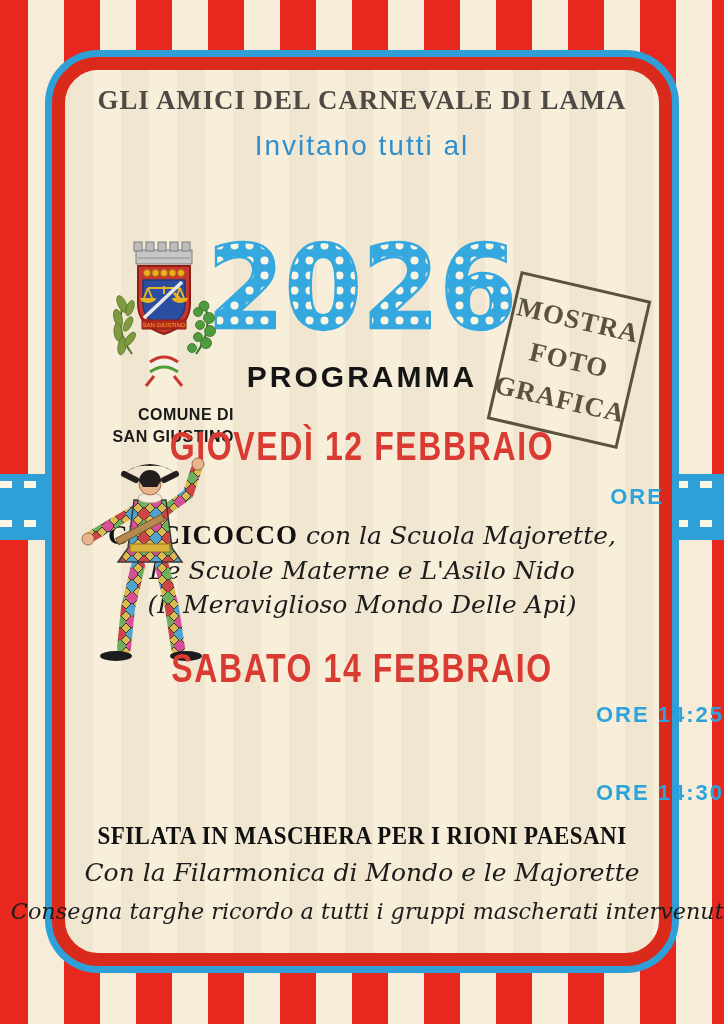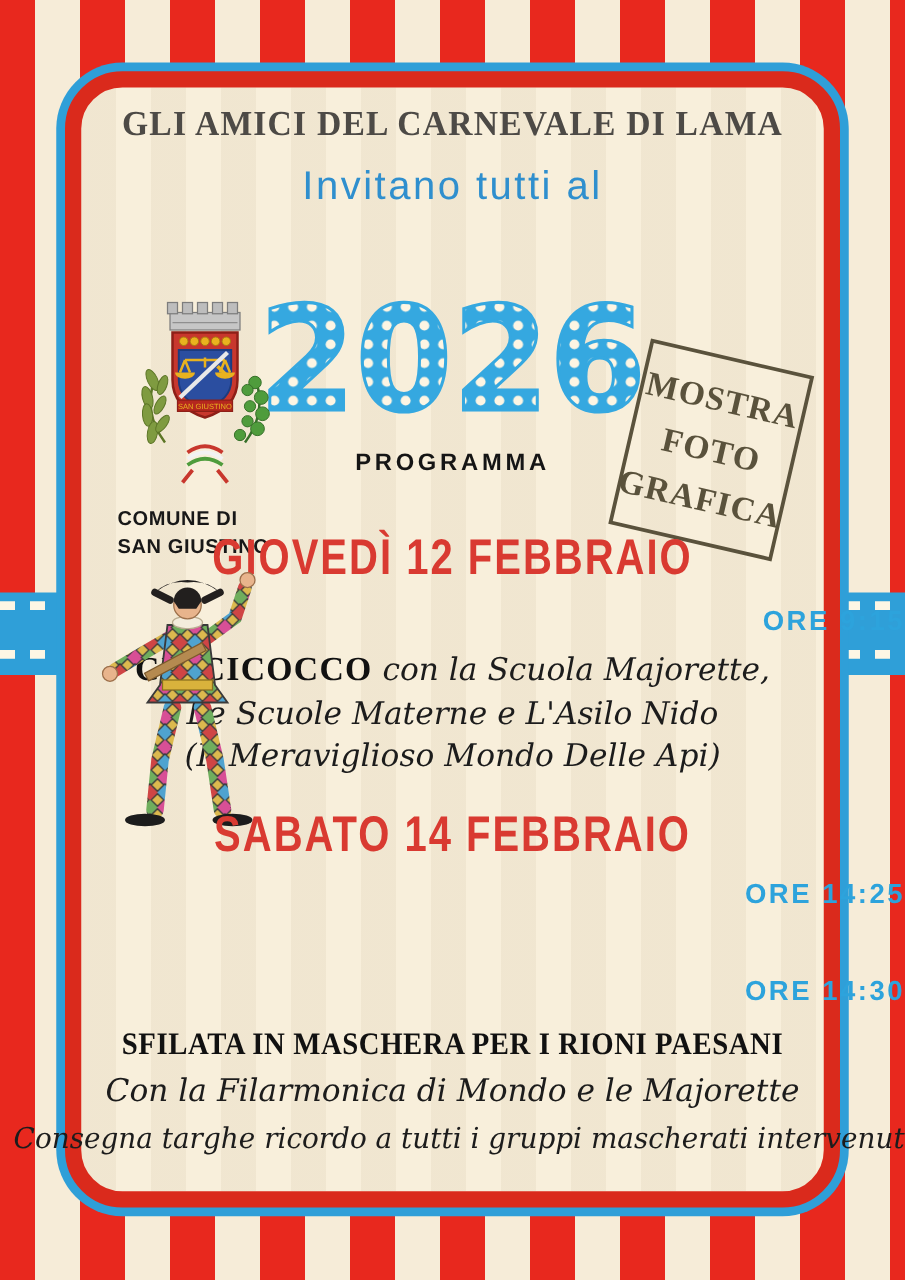--- a/index.html
+++ b/index.html
@@ -24,37 +24,37 @@
     background:
       repeating-linear-gradient(90deg,rgba(120,90,40,0.06) 0 28px,rgba(0,0,0,0) 28px 56px),
       #f8efdb;
     z-index:2;
   }
   .layer{position:absolute;inset:0;z-index:3;}
   .cline{position:absolute;left:0;width:100%;text-align:center;white-space:nowrap;}
 
   .org-title{top:84px;font-family:"Liberation Serif",serif;font-weight:bold;
     font-size:28px;color:#4d4a46;letter-spacing:1px;transform:scaleX(0.96);}
-  .invitation{top:130px;font-size:32px;color:#2f8fce;letter-spacing:2px;}
+  .invitation{top:130px;font-size:28px;color:#2f8fce;letter-spacing:2px;}
   .marquee{display:block;margin:0 auto;}
   .marquee-wrap1{position:absolute;top:158px;left:0;width:100%;text-align:center;}
   .marquee-wrap2{position:absolute;top:238px;left:0;width:100%;text-align:right;}
 
-  .crest-box{position:absolute;left:94px;top:236px;width:140px;text-align:left;}
+  .crest-box{position:absolute;left:94px;top:236px;width:140px;text-align:right;}
   .crest-caption{margin-top:2px;font-weight:bold;font-size:16px;line-height:1.35;
     color:#181818;letter-spacing:0.5px;}
 
   .stamp{
     position:absolute;left:502px;top:284px;width:128px;height:146px;
     border:3px solid #5a523c;transform:rotate(13deg);
     display:flex;flex-direction:column;justify-content:center;align-items:center;
     color:#5a523c;font-family:"Liberation Serif",serif;font-weight:bold;
     font-size:27px;line-height:1.5;letter-spacing:1px;
   }
-  .program-heading{top:360px;font-weight:bold;font-size:19px;color:#151515;
+  .program-heading{top:360px;font-weight:bold;font-size:30px;color:#151515;
     letter-spacing:3px;}
 
   .event-date{font-weight:bold;font-size:40px;color:#d93a31;letter-spacing:2px;
     transform:scaleX(0.8);}
   .date1{top:424px;}
   .date2{top:646px;}
   .event-time{font-weight:bold;font-size:22px;color:#2da3dc;letter-spacing:2px;text-align:right;}
   .time1{top:484px;}
   .time2{top:702px;}
   .time3{top:780px;}

